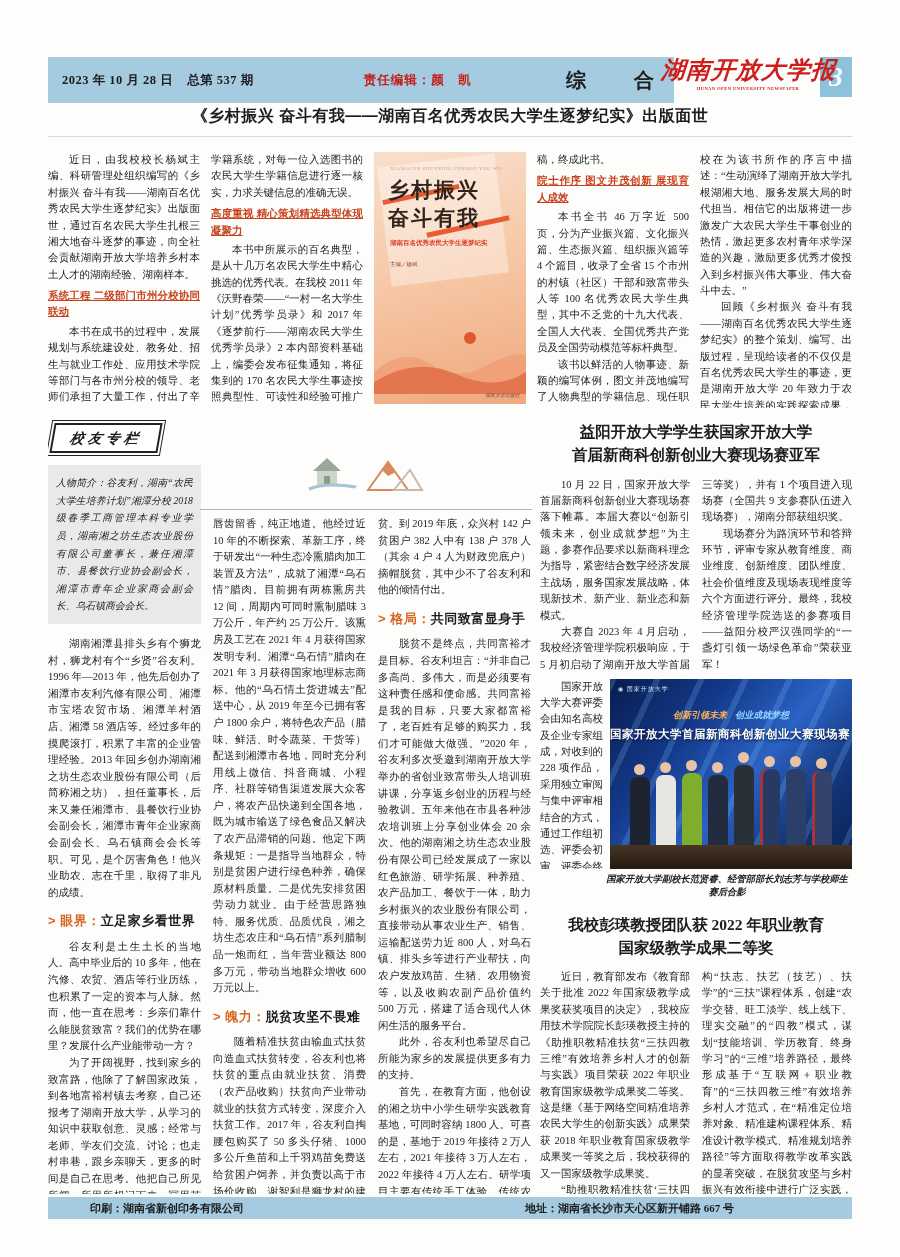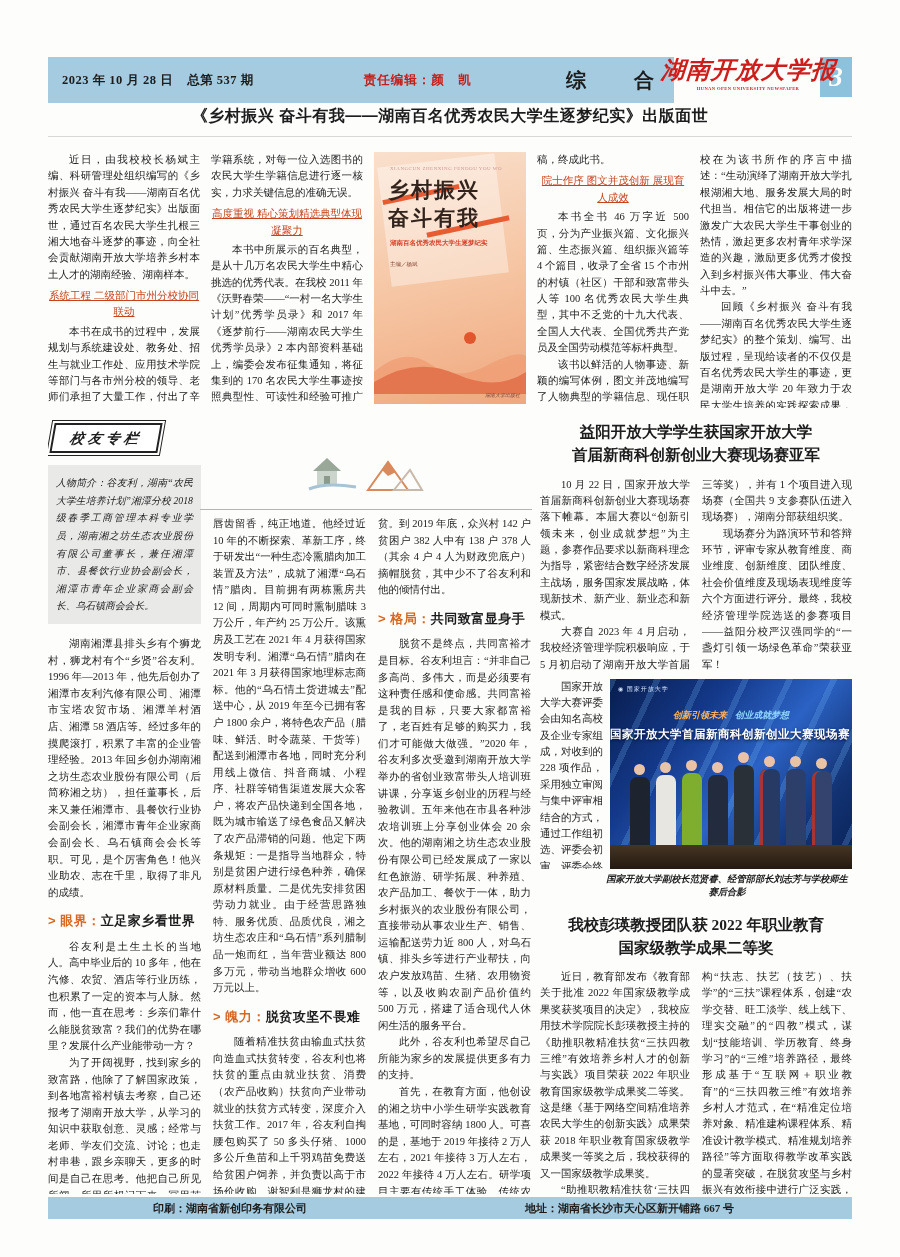--- a/index.html
+++ b/index.html
@@ -23,22 +23,22 @@
   
   .headline { position:absolute; left:48px; top:106px; width:804px; text-align:center;
               font-family:"Liberation Sans","DejaVu Sans",sans-serif; font-weight:900; font-size:16px;
               letter-spacing:0.5px; padding-bottom:9px; border-bottom:1px solid #d8d8d8; }
 
   
   .top-cols { position:absolute; left:48px; top:152px; width:804px; height:256px; display:flex; gap:11px; }
   .tcol { width:152px; font-size:10.5px; line-height:1.56; text-align:justify; overflow:hidden; }
   .p { text-indent:2em; margin:0; }
   .cont { text-indent:0; }
-  .redhead { color:#c8431c; font-family:"Liberation Sans","DejaVu Sans",sans-serif; font-weight:normal; font-size:10.5px;
-             text-align:center; text-decoration:underline; margin:4px 0; text-indent:0; }
+  .redhead { color:#c8431c; font-family:"Liberation Sans","DejaVu Sans",sans-serif; font-weight:bold; font-size:10.5px;
+             text-decoration:underline; margin:4px 0; text-indent:0; }
 
   
   .cover { width:152px; height:252px; position:relative; overflow:hidden;
            background:linear-gradient(165deg,#f9e0cd 0%,#f6c6a4 50%,#efa87e 100%); }
   .cover-panel { position:absolute; left:10px; top:8px; width:118px; height:120px; background:rgba(255,255,255,0.38); transform:rotate(-7deg); }
   .cover-pinyin { position:absolute; left:16px; top:13px; font-size:5px; color:#c99; letter-spacing:0.5px; }
   .cover-slash1, .cover-slash2 { position:absolute; height:5px; background:#e85c33; transform:rotate(-12deg); }
   .cover-slash1 { left:8px; top:40px; width:78px; }
   .cover-slash2 { left:52px; top:72px; width:84px; }
   .cover-title { position:absolute; left:14px; top:24px; font-family:"Liberation Sans","DejaVu Sans",sans-serif;
@@ -88,21 +88,21 @@
   .pA { height:72px; background:#1d2430; } .pB { height:74px; background:#e8e6e0; }
   .pC { height:76px; background:#7fae2e; } .pD { height:74px; background:#232c3e; }
   .pE { height:84px; background:#2a3038; } .pF { height:80px; background:#273a63; box-shadow:inset 3px 0 0 #a33; }
   .pG { height:80px; background:#2c3f6b; } .pH { height:78px; background:#33436e; box-shadow:inset 3px 0 0 #a33; }
   .photo-caption { font-size:9.3px; font-weight:bold; font-style:italic; text-align:center; margin:4px 0 0 62px; }
   .art2 { margin-top:14px; }
 
   
   .footer { position:absolute; left:48px; top:1197px; width:804px; height:22px; background:#a4cbdf;
             display:flex; align-items:center; font-weight:bold; font-size:11px; }
-  .f-print { margin-left:105px; }
+  .f-print { margin-left:42px; }
   .f-addr { margin-left:auto; margin-right:118px; }
 </style>
 </head>
 <body>
 
 <div class="page">
 
   <div class="masthead">
     <div class="mast-bar">
       <span class="mast-date">2023 年 10 月 28 日</span>

